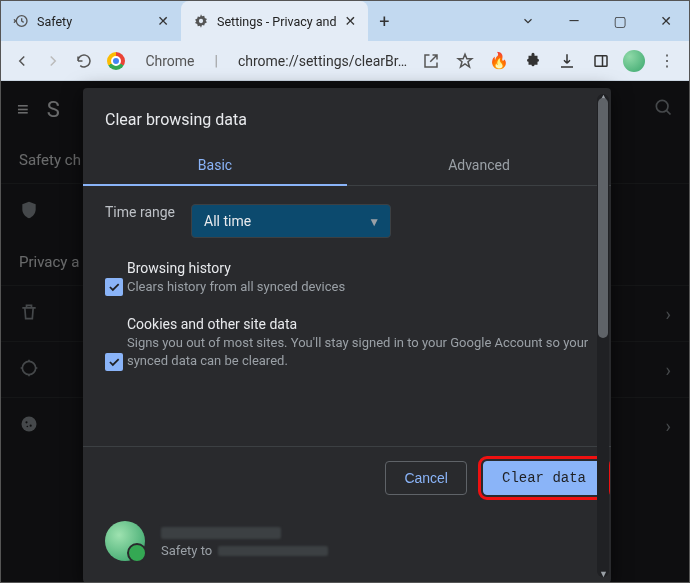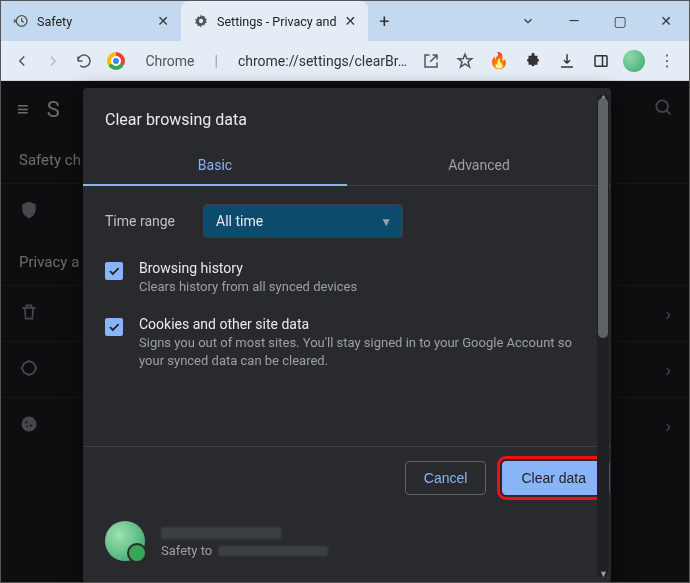--- a/index.html
+++ b/index.html
@@ -88,48 +88,48 @@
   .dlg-tab {
     flex:1; text-align:center; font-size:14px; padding:12px 0;
     color:#9aa0a6; position:relative;
   }
   .dlg-tab.active { color:#8ab4f8; font-weight:400;}
   .dlg-tab.active::after{
     content:""; position:absolute; left:0; right:0; bottom:-1px; height:2px;
     background:#8ab4f8;
   }
   .dlg-body { padding: 18px 22px 10px; height: 260px; overflow:hidden; position:relative;}
-  .time-row { display:flex; align-items:center; gap:28px; margin-bottom:22px;}
+  .time-row { display:flex; gap:16px; margin-bottom:22px;}
   .time-label { font-size:14px; color:#bdc1c6; }
   .time-select {
     background:#0c4a6e; border:1px solid #3c4043; border-radius:4px;
     color:#e8eaed; font-size:14px; padding:8px 36px 8px 12px;
     min-width:200px; position:relative;
   }
   .time-caret { position:absolute; right:10px; top:10px; color:#9aa0a6; font-size:12px;}
-  .opt { display:flex; gap:16px; margin-bottom:20px; }
+  .opt { display:flex; gap:4px; margin-bottom:20px;align-items:flex-end; }
   .chk {
     width:18px; height:18px; background:#8ab4f8; border-radius:2px;
     display:flex; align-items:center; justify-content:center; flex-shrink:0;
     margin-top:2px;
   }
   .chk svg { width:14px; height:14px; stroke:#202124; stroke-width:3; fill:none;}
   .opt-texts { flex:1; }
   .opt-title { font-size:14px; color:#e8eaed; margin-bottom:2px;}
   .opt-desc { font-size:13px; color:#9aa0a6; line-height:1.4;}
   .dlg-footer {
     border-top:1px solid #3c4043; padding:14px 6px;
     display:flex; justify-content:flex-end; gap:16px;
   }
   .btn {
     font-size:14px; padding:8px 18px; border-radius:4px; border:1px solid #5f6368;
     background:transparent; color:#8ab4f8;
   }
   .btn.primary { background:#8ab4f8; color:#1f2023; border-color:#8ab4f8;}
-  .clear-highlight { outline:3px solid #e11; outline-offset:2px;}
+  .clear-highlight { outline:3px solid #e11; outline-offset:2px;font-family:Liberation Mono, monospace;}
   .sync-row { display:flex; align-items:center; gap:16px; padding: 12px 22px;}
   .sync-avatar {
     width:40px; height:40px; border-radius:50%;
     background: radial-gradient(circle at 35% 35%, #9ee2b0, #2e9e63);
     position:relative;
   }
   .sync-avatar::after{
     content:""; position:absolute; right:-2px; bottom:-2px;
     width:16px; height:16px; border-radius:50%; background:#34a853;
     border:2px solid #292a2d;

